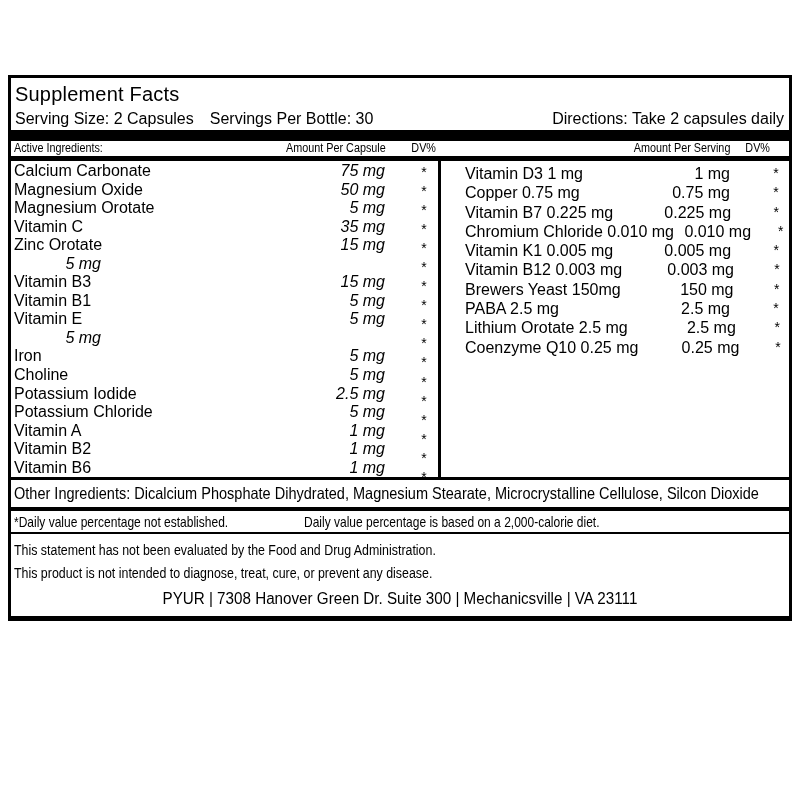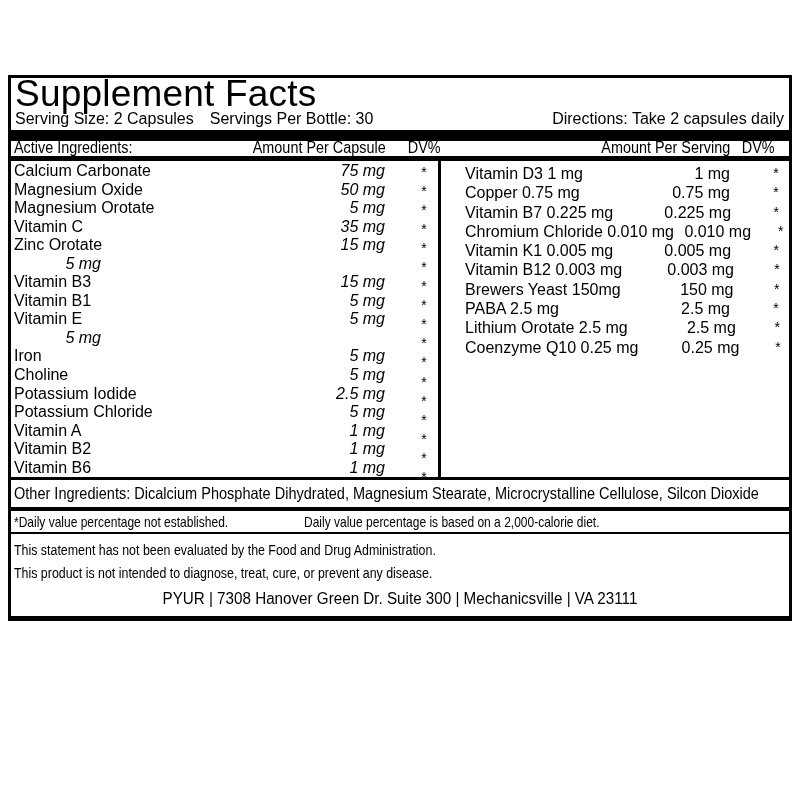--- a/index.html
+++ b/index.html
@@ -3,34 +3,34 @@
 <meta charset="utf-8">
 <style>
   * { margin:0; padding:0; box-sizing:border-box; }
   html,body { width:800px; height:800px; background:#ffffff; color:#000;
               font-family:"Liberation Sans", sans-serif; }
   body { position:relative; overflow:hidden; }
 
   .label { position:absolute; left:8px; top:75px; width:784px; height:546px;
            border:3px solid #000; border-bottom-width:5px; background:#fff; }
 
-  .title { position:absolute; top:1px; left:4px; font-size:37px; line-height:30px;
+  .title { position:absolute; top:1px; left:4px; font-size:20px; line-height:30px;
            letter-spacing:0.2px; white-space:nowrap; }
 
   .serving-row { position:absolute; top:31px; left:4px; right:5px; display:flex;
                  font-size:16px; line-height:20px; white-space:nowrap; }
   .serving-row .bottle { margin-left:16px; }
   .serving-row .directions { margin-left:auto; }
 
   .bar { position:absolute; left:0; right:0; background:#000; }
   .bar1 { top:52px; height:11px; }
   .bar2 { top:78px; height:5px; }
 
   .header-row { position:absolute; top:62px; height:16px; left:0; right:16px;
-                font-size:16px; line-height:16px; white-space:nowrap; }
+                font-size:12px; line-height:16px; white-space:nowrap; }
   .header-row .hcell { position:absolute; top:0; }
   .h-ai  { left:3px; }
   .h-apc { left:180px; width:195px; text-align:right; }
   .h-dv1 { left:390px; width:46px; text-align:center; }
   .h-aps { left:520px; width:199px; text-align:right; }
   .h-dv2 { left:727px; width:40px; text-align:center; }
 
   .cond   { display:inline-block; transform:scaleX(0.9); }
   .o-left   { transform-origin:0 50%; }
   .o-right  { transform-origin:100% 50%; }

